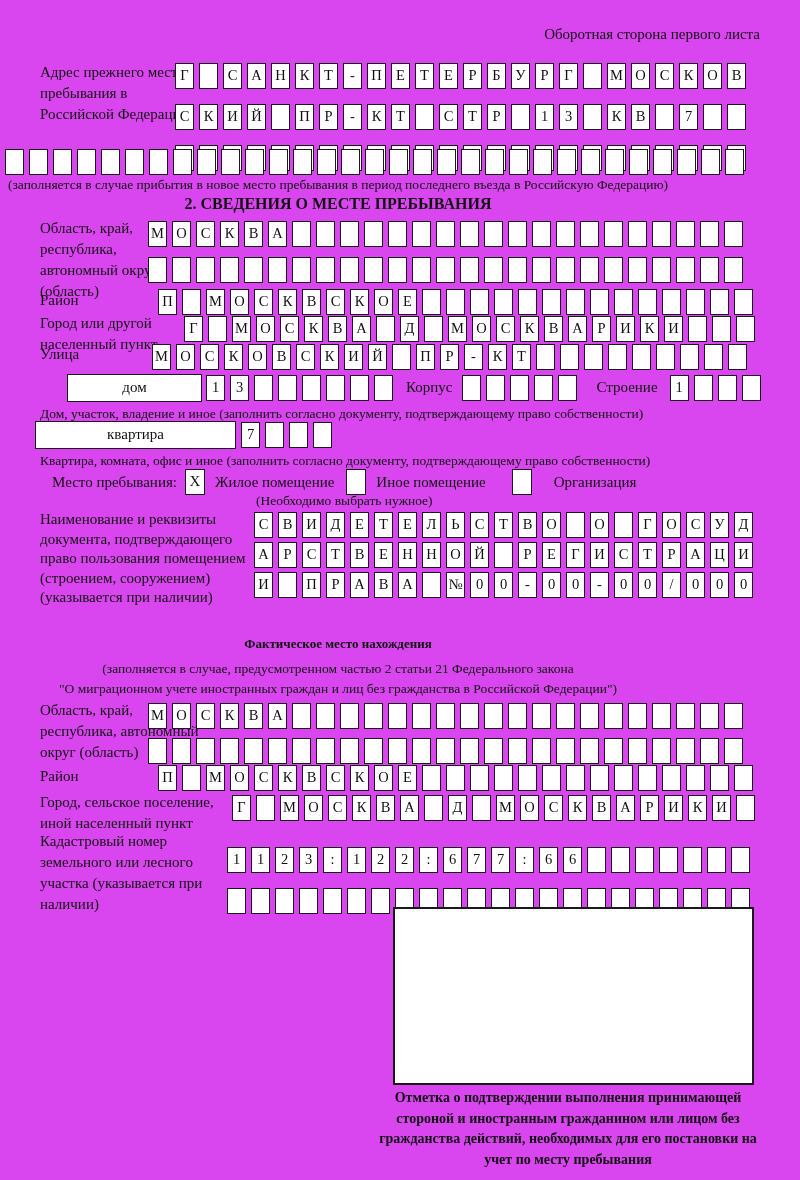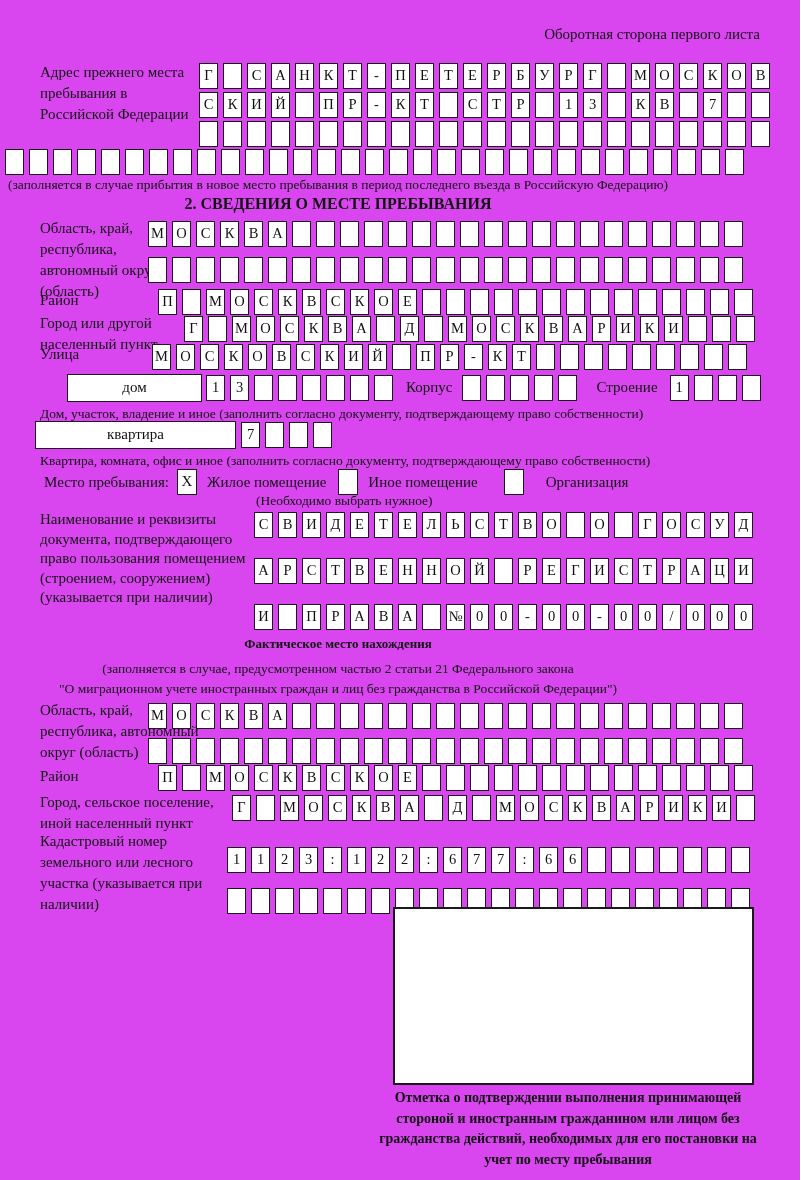--- a/index.html
+++ b/index.html
@@ -15,21 +15,21 @@
   .cell{display:inline-block;box-sizing:border-box;width:19px;height:26px;border:1.6px solid #1a1a1a;
         margin-right:5px;text-align:center;font-size:14.5px;line-height:23px;vertical-align:top;background:#fff}
   .widebox{box-sizing:border-box;border:1.6px solid #1a1a1a;height:28px;display:inline-block;
            text-align:center;font-size:15px;line-height:25px;vertical-align:top;background:#fff}
   .cbox{display:inline-block;box-sizing:border-box;width:20px;height:26px;border:1.6px solid #1a1a1a;
         text-align:center;font-size:15px;line-height:23px;vertical-align:top;background:#fff}
   .inline-label{font-size:15px;line-height:26px;white-space:nowrap}
 
   .t-title{top:26px;left:0;width:760px;text-align:right;font-size:15px}
   .addr-label{top:62px;left:40px;width:150px}
-  .addr-rows{top:63px;left:199px;gap:3px}
+  .addr-rows{top:63px;left:175px;gap:15px}
   .addr-r4{top:149px;left:5px}
   .addr-note{top:176px}
   .h2{top:195px;font-size:16px}
   .reg-label{top:218px;left:40px;width:118px}
   .reg-rows{top:221px;left:148px;gap:10px}
   .dist-label{top:290px;left:40px}
   .dist-row{top:289px;left:158px}
   .city-label{top:313px;left:40px;width:150px}
   .city-row{top:316px;left:184px}
   .street-label{top:344px;left:40px}
@@ -37,30 +37,30 @@
   .house-row{top:374px;left:67px;display:flex;align-items:flex-start}
   .dom-box{width:135px}
   .house-cells{margin-left:4px;margin-top:1px}
   .korpus-label{margin-left:8px;margin-right:6px}
   .stroenie-label{margin-left:14px;margin-right:8px}
   .house-note{top:405px;left:40px}
   .apt-row{top:421px;left:35px;display:flex;align-items:flex-start}
   .kv-box{width:201px}
   .apt-cells{margin-left:5px;margin-top:1px}
   .apt-note{top:452px;left:40px}
-  .stay-row{top:469px;left:44px;display:flex;align-items:flex-end}
+  .stay-row{top:469px;left:52px;display:flex;align-items:flex-end}
   .cb1{margin-left:8px}
   .opt1{margin-left:10px}
   .cb2{margin-left:12px}
   .opt2{margin-left:10px}
   .cb3{margin-left:26px}
   .opt3{margin-left:22px}
   .stay-note{top:492px;left:256px}
   .doc-label{top:510px;left:40px;width:214px;line-height:19.5px}
-  .doc-rows{top:512px;left:254px;gap:20px}
+  .doc-rows{top:512px;left:254px;gap:4px}
   .h3{top:636px;font-size:13px}
   .fact-note1{top:660px}
   .fact-note2{top:680px}
   .reg2-label{top:700px;left:40px;width:165px}
   .reg2-rows{top:703px;left:148px;gap:9px}
   .dist2-label{top:766px;left:40px}
   .dist2-row{top:765px;left:158px}
   .city2-label{top:792px;left:40px;width:195px}
   .city2-row{top:795px;left:232px}
   .cad-label{top:831px;left:40px;width:175px}

